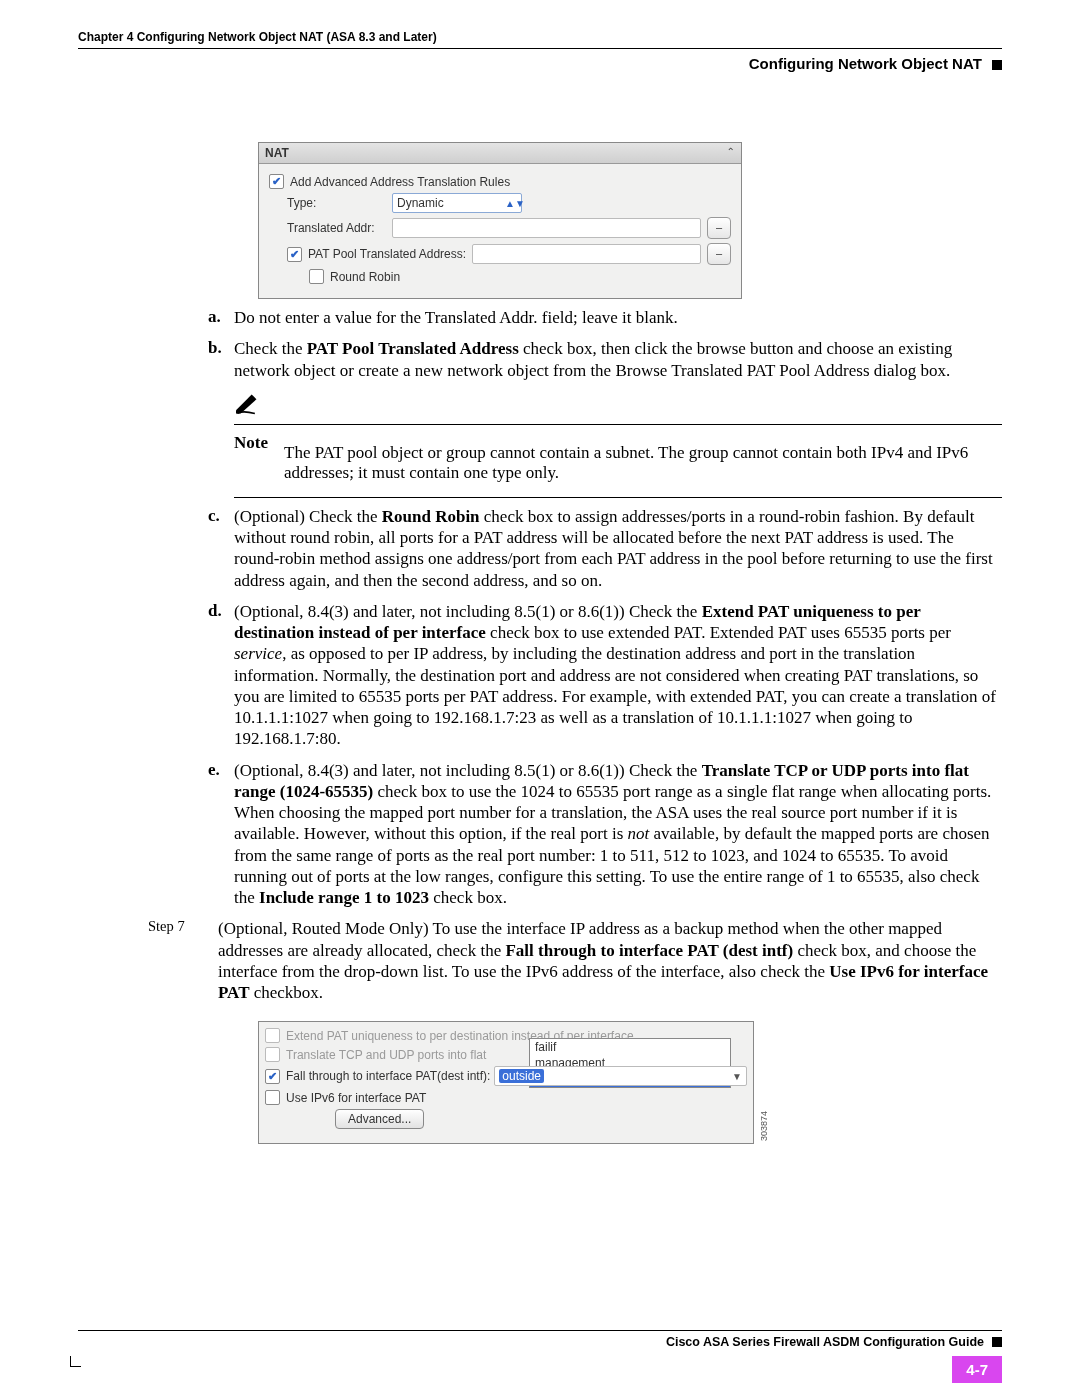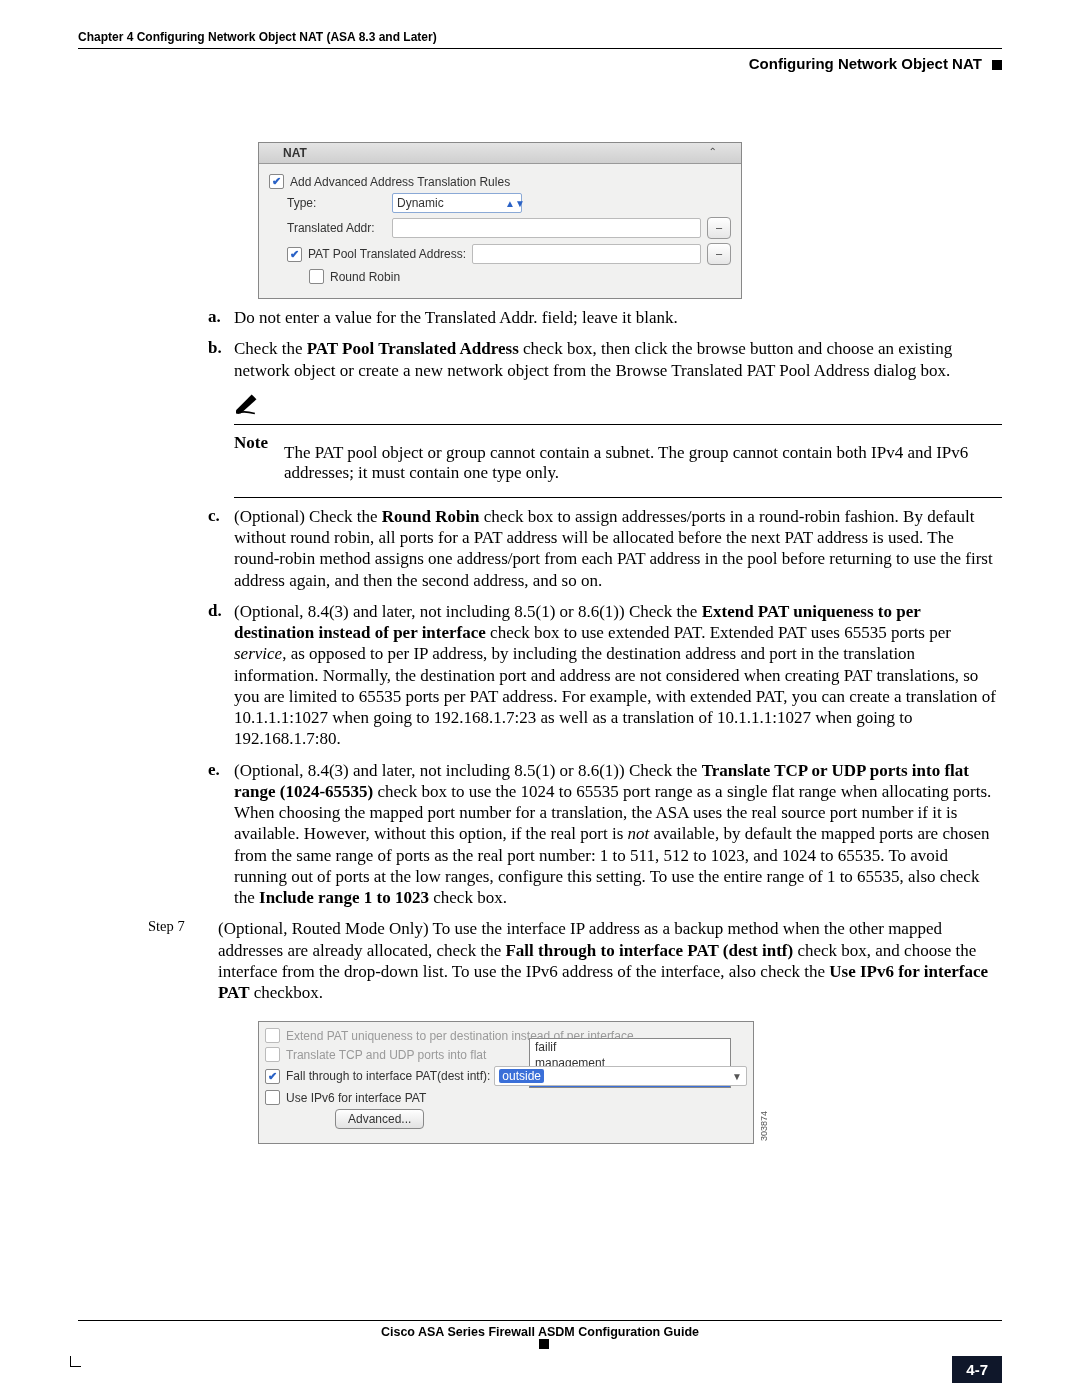--- a/index.html
+++ b/index.html
@@ -47,21 +47,21 @@
     width: 482px;
     border: 1px solid #888;
     background: #f1f1f0;
     font-family: "Lucida Grande", Arial, sans-serif;
     font-size: 12px;
     color: #333;
   }
   .nat-title {
     background: linear-gradient(#e4e4e4, #cfcfcf);
     border-bottom: 1px solid #999;
-    padding: 3px 24px;
+    padding: 3px 6px;
     display: flex;
     justify-content: space-between;
     font-weight: bold;
   }
   .nat-title .chev { font-family: Arial; font-weight: normal; color: #444; font-size: 10px; }
   .nat-body { padding: 6px 10px 10px 10px; }
   .nat-row { display: flex; align-items: center; margin: 4px 0; }
   .chk {
     width: 13px; height: 13px;
     border: 1px solid #888; border-radius: 2px;
@@ -149,26 +149,26 @@
   }
 
   
   .footer {
     position: absolute; bottom: 48px; left: 78px; right: 78px;
   }
   .footer-line { border-top: 1.5px solid #000; }
   .footer-txt {
     text-align: right; font-family: Arial, sans-serif;
     font-size: 12.5px; font-weight: bold; padding-top: 4px;
-    display:flex; justify-content: flex-end; align-items:center;flex-direction:column;
+    display:flex; justify-content: flex-end; align-items:center;
   }
   .footer-txt .sq2 { width:10px; height:10px; background:#000; margin-left:8px; display:inline-block;}
   .pagebox {
     position: absolute; right: 0; bottom: -34px;
-    background: #0f172a; color: #fff;
+    background: #d946ef; color: #fff;
     font-family: Arial, sans-serif; font-size: 15px; font-weight: bold;
     padding: 5px 14px;
   }
   .corner {
     position: absolute; bottom: 30px; left: 70px;
     width: 10px; height: 10px;
     border-left: 1.5px solid #000;
     border-bottom: 1.5px solid #000;
   }
 

